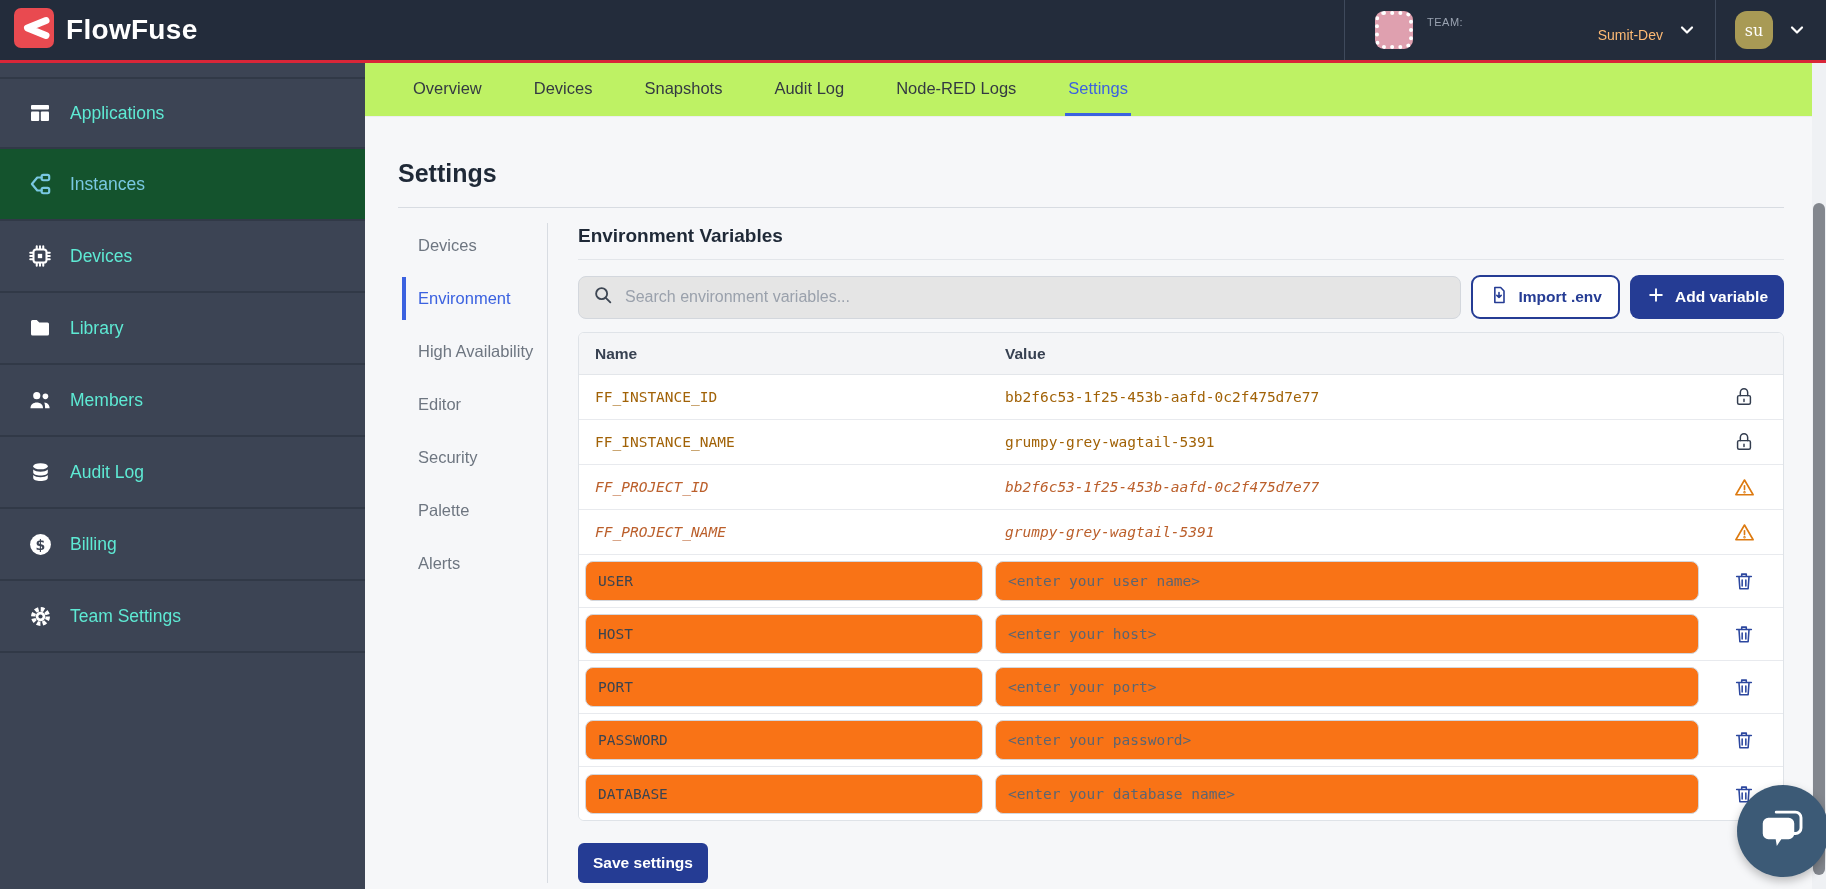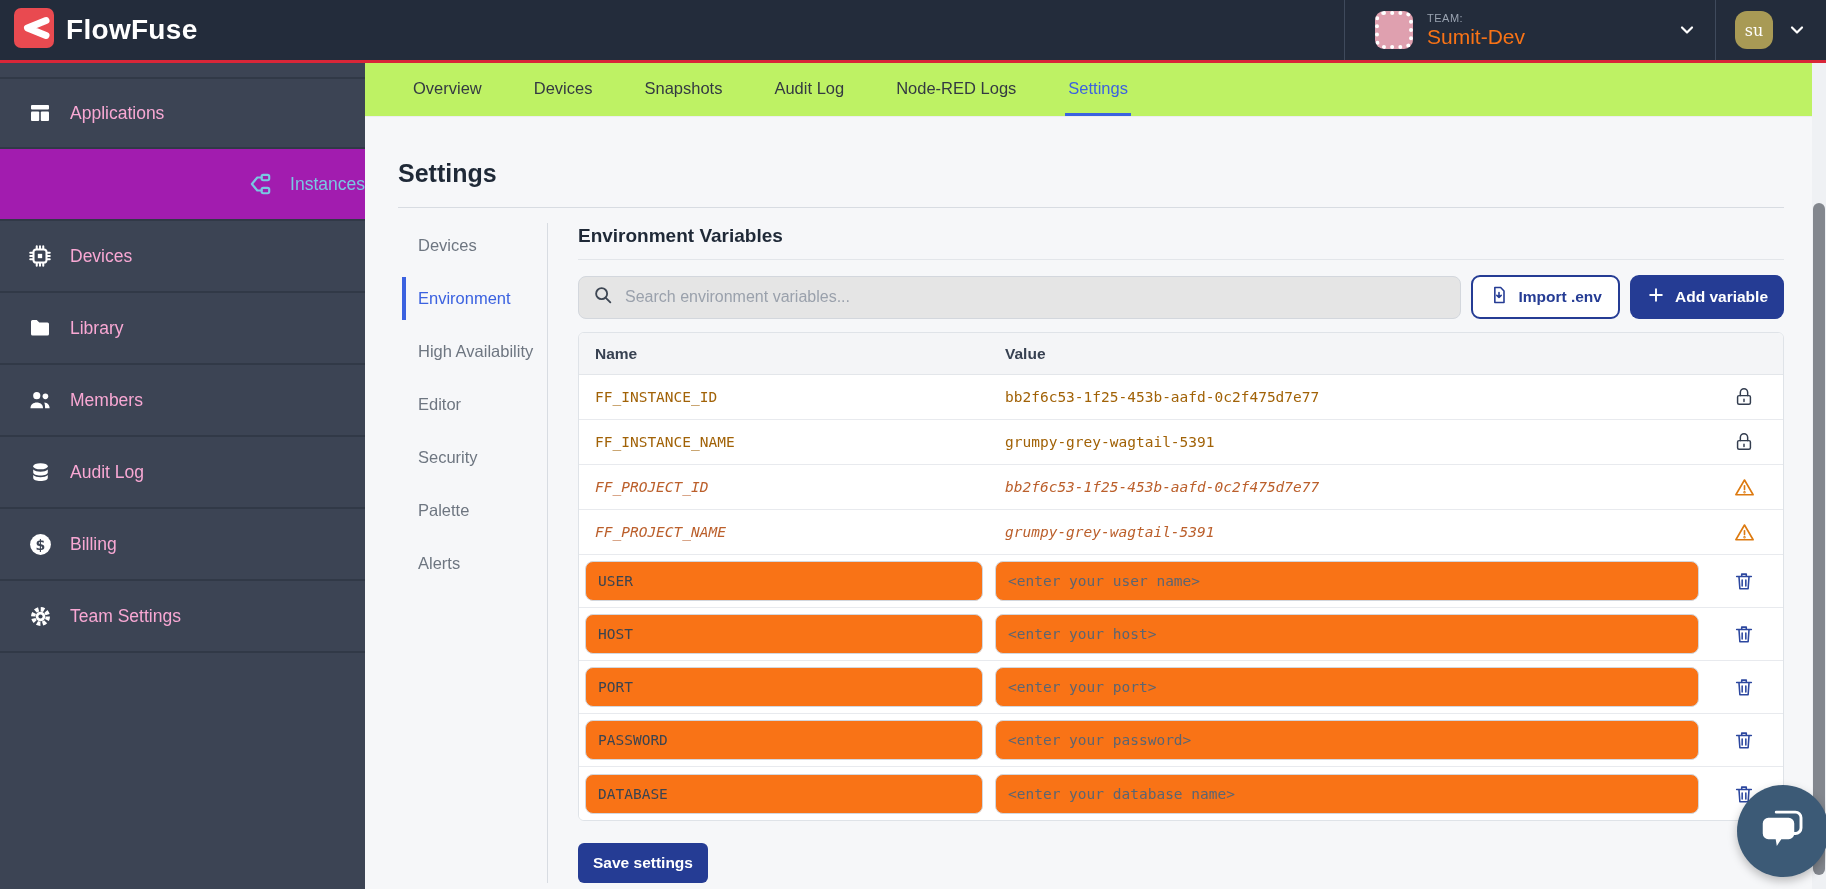--- a/index.html
+++ b/index.html
@@ -9,31 +9,31 @@
   
   .topbar { position:absolute; left:0; top:0; width:1826px; height:63px; background:var(--topbar,#232c3b); border-bottom:3px solid var(--accent-red,#d92638); display:flex; align-items:center; z-index:30; }
   .brand { display:flex; align-items:center; gap:12px; padding-left:14px; }
   .brand-name { color:#fff; font-size:28px; font-weight:700; letter-spacing:.3px; }
   .topbar-right { position:absolute; right:0; top:0; height:60px; display:flex; align-items:center;border-radius:29px; }
   .tb-divider { width:1px; height:60px; background:#3f4a5c; }
   .team-switcher { width:370px; height:60px; display:flex; align-items:center; gap:14px; padding:0 18px 0 30px; cursor:pointer; }
   .team-avatar { width:38px; height:38px; border-radius:9px; background:var(--team-pink,#dfa0af); border:4px dotted #fff; }
   .team-text { display:flex; flex-direction:column; line-height:1.1; flex:1; }
   .team-label { color:#9aa3b1; font-size:11px; letter-spacing:.5px; }
-  .team-name { color:#f97316; font-size:21px; }
+  .team-name { color:#fdba74; font-size:14px;text-align:right; }
   .user-menu { width:110px; height:60px; display:flex; align-items:center; justify-content:center; gap:14px; cursor:pointer; }
   .user-avatar { width:38px; height:38px; border-radius:12px; background:var(--avatar-gold,#a89a55); color:#fff; display:flex; align-items:center; justify-content:center; font-size:16px; font-family:"DejaVu Serif", serif; }
   .chev { width:20px; height:20px; }
 
   
   .sidebar { position:absolute; left:0; top:63px; width:365px; height:826px; background:var(--sidebar,#3c4454); z-index:20; padding-top:14px; }
-  .side-item { height:72px; display:flex; align-items:center; gap:16px; padding-left:26px; color:#f9a8d4; font-size:17.5px; border-bottom:2px solid #313947; cursor:pointer; }
+  .side-item { height:72px; display:flex; align-items:center; gap:16px; padding-left:26px; color:#5eead4; font-size:17.5px; border-bottom:2px solid #313947; cursor:pointer; }
   .side-item:first-child { border-top:2px solid #313947; }
   .side-item .sicon { width:28px; height:28px; flex:none; display:flex; align-items:center; justify-content:center; }
-  .side-item.active { background:#a21caf; color:var(--sidebar-active,#79c8e2);justify-content:flex-end; }
+  .side-item.active { background:#14532d; color:var(--sidebar-active,#79c8e2); }
   .side-section { height:44px; background:#161d2b; color:#fff; font-size:15px; font-weight:700; display:flex; align-items:center; padding-left:10px; }
 
   
   .main { position:absolute; left:365px; top:63px; width:1461px; height:826px; background:#f6f7f9; }
   .tabsrow { height:54px; background:#bef264; display:flex; align-items:stretch; gap:46px; padding-left:45px; border-bottom:1px solid #ededf0; }
   .tab { display:flex; align-items:center; font-size:16.5px; color:#343a42; border-bottom:3px solid transparent; padding:0 3px; cursor:pointer; }
   .tab.active { color:var(--blue,#3b62e0); border-bottom-color:var(--blue,#3b62e0); }
 
   .content { padding:26px 42px 0 33px; height:771px; overflow:hidden; }
   .page-title { font-size:25px; font-weight:700; color:#1f2937; margin:16px 0 19px; }

